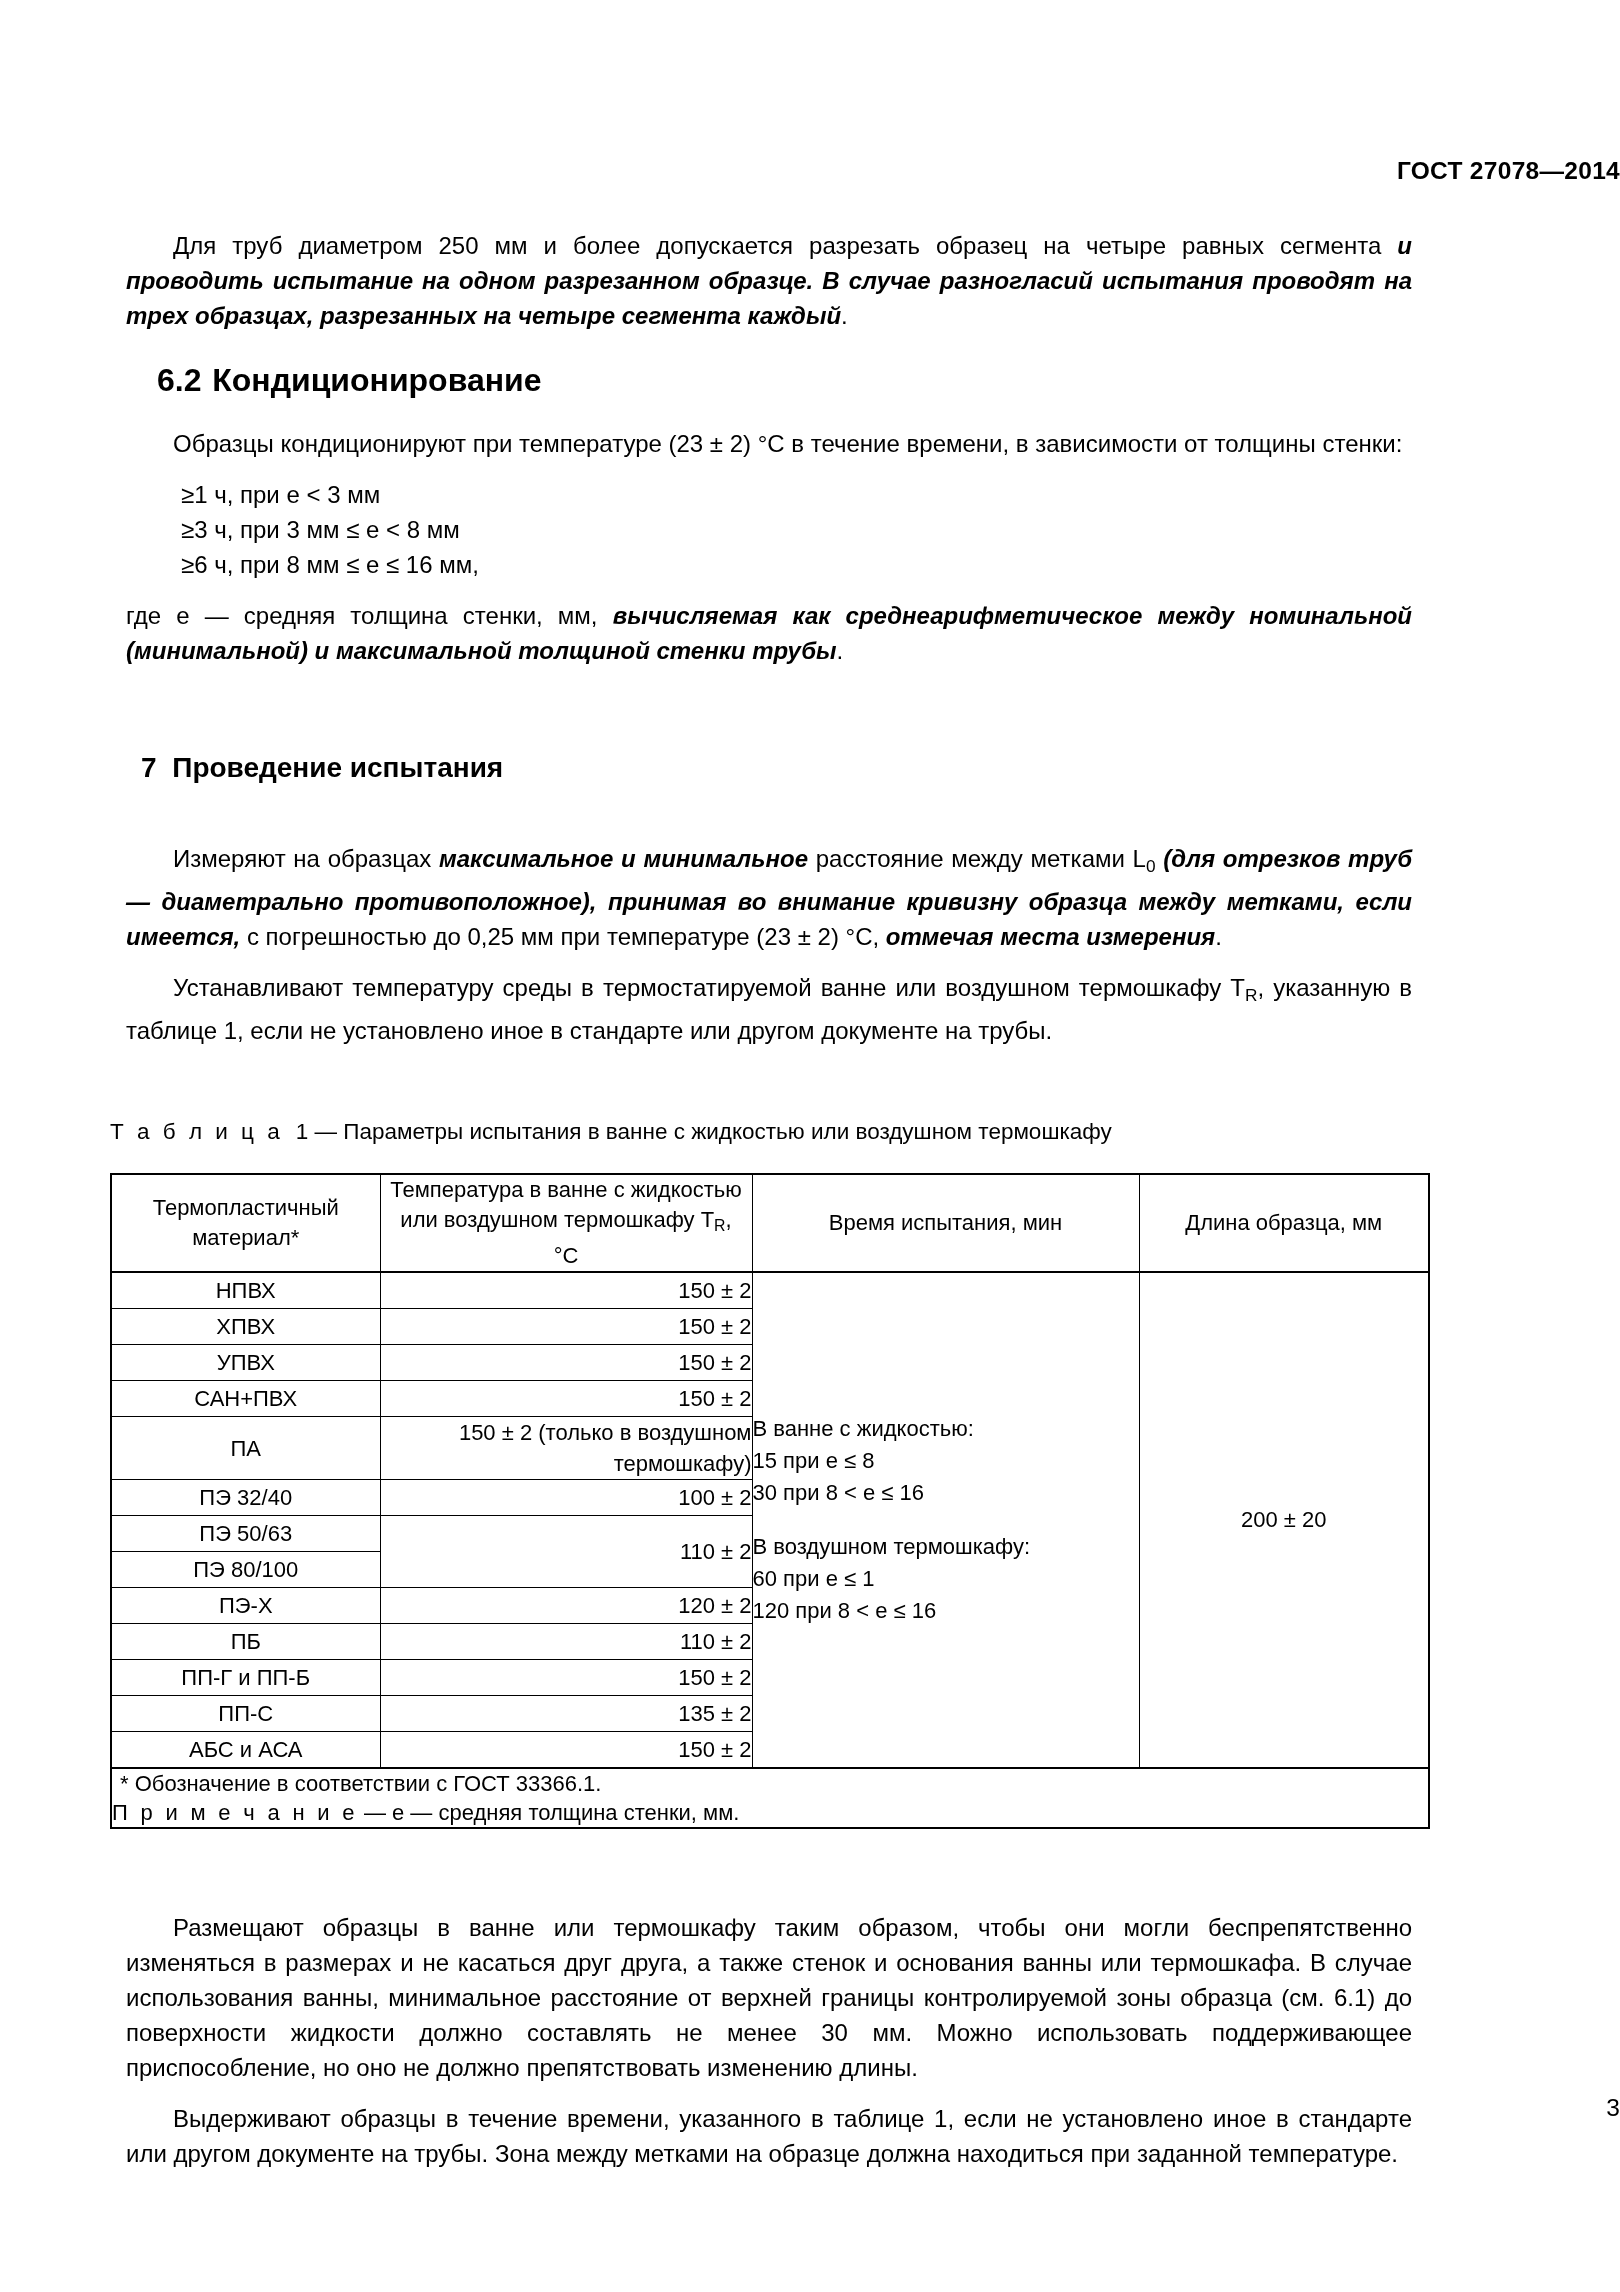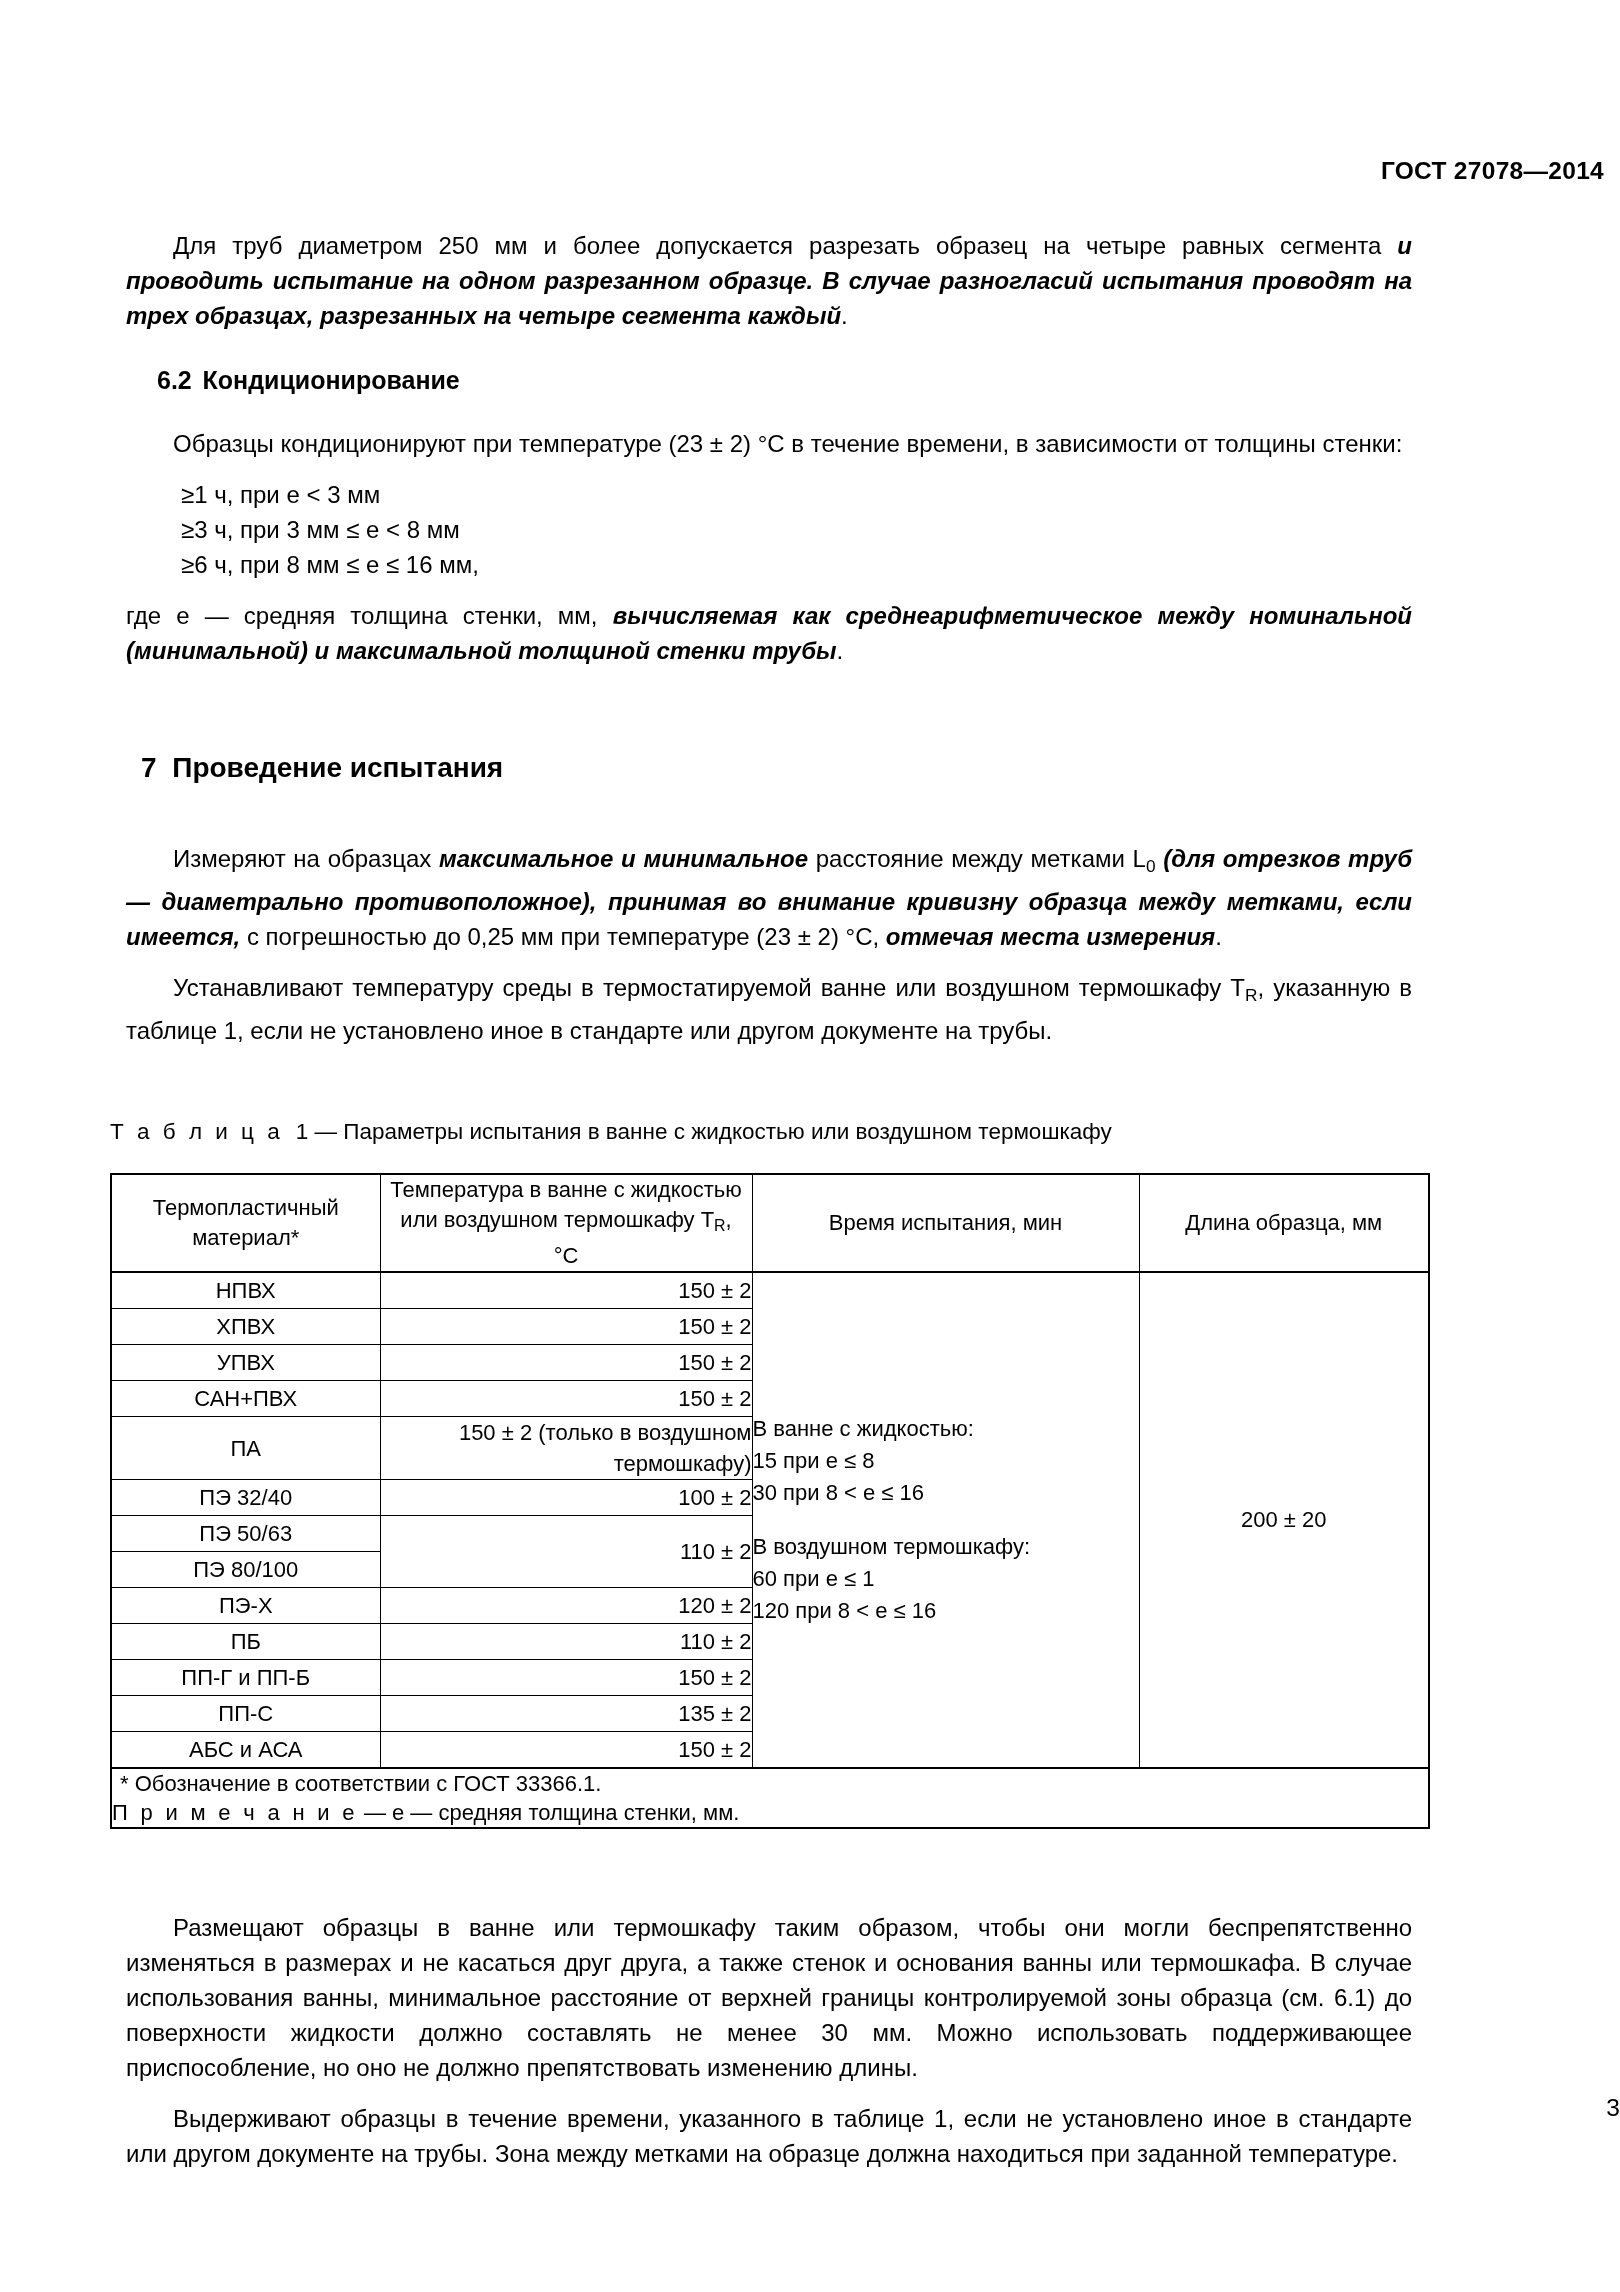--- a/index.html
+++ b/index.html
@@ -21,21 +21,21 @@
   .content {
     position: absolute;
     left: 110px;
     top: 0;
     width: 1318px;
   }
 
   
   .doc-header {
     position: absolute;
-    right: 16px;
+    right: 0;
     top: 157px;
     font-size: 24.5px;
     font-weight: bold;
     letter-spacing: 0.3px;
     white-space: nowrap;
   }
 
   
   .para {
     font-size: 24px;
@@ -43,21 +43,21 @@
     text-align: justify;
     text-justify: inter-word;
     margin: 16px;
   }
   .para.indent { text-indent: 47px; }
   .bi { font-weight: bold; font-style: italic; }
   .it { font-style: italic; }
 
   
   .h-sub {
-    font-size: 25px;
+    font-size: 32px;
     font-weight: bold;
     margin: 0;
     padding-left: 47px;
     line-height: 34px;
   }
   .h-sub .num { margin-right: 10.8px; }
   .h-main {
     font-size: 28px;
     font-weight: bold;
     margin: 0;

